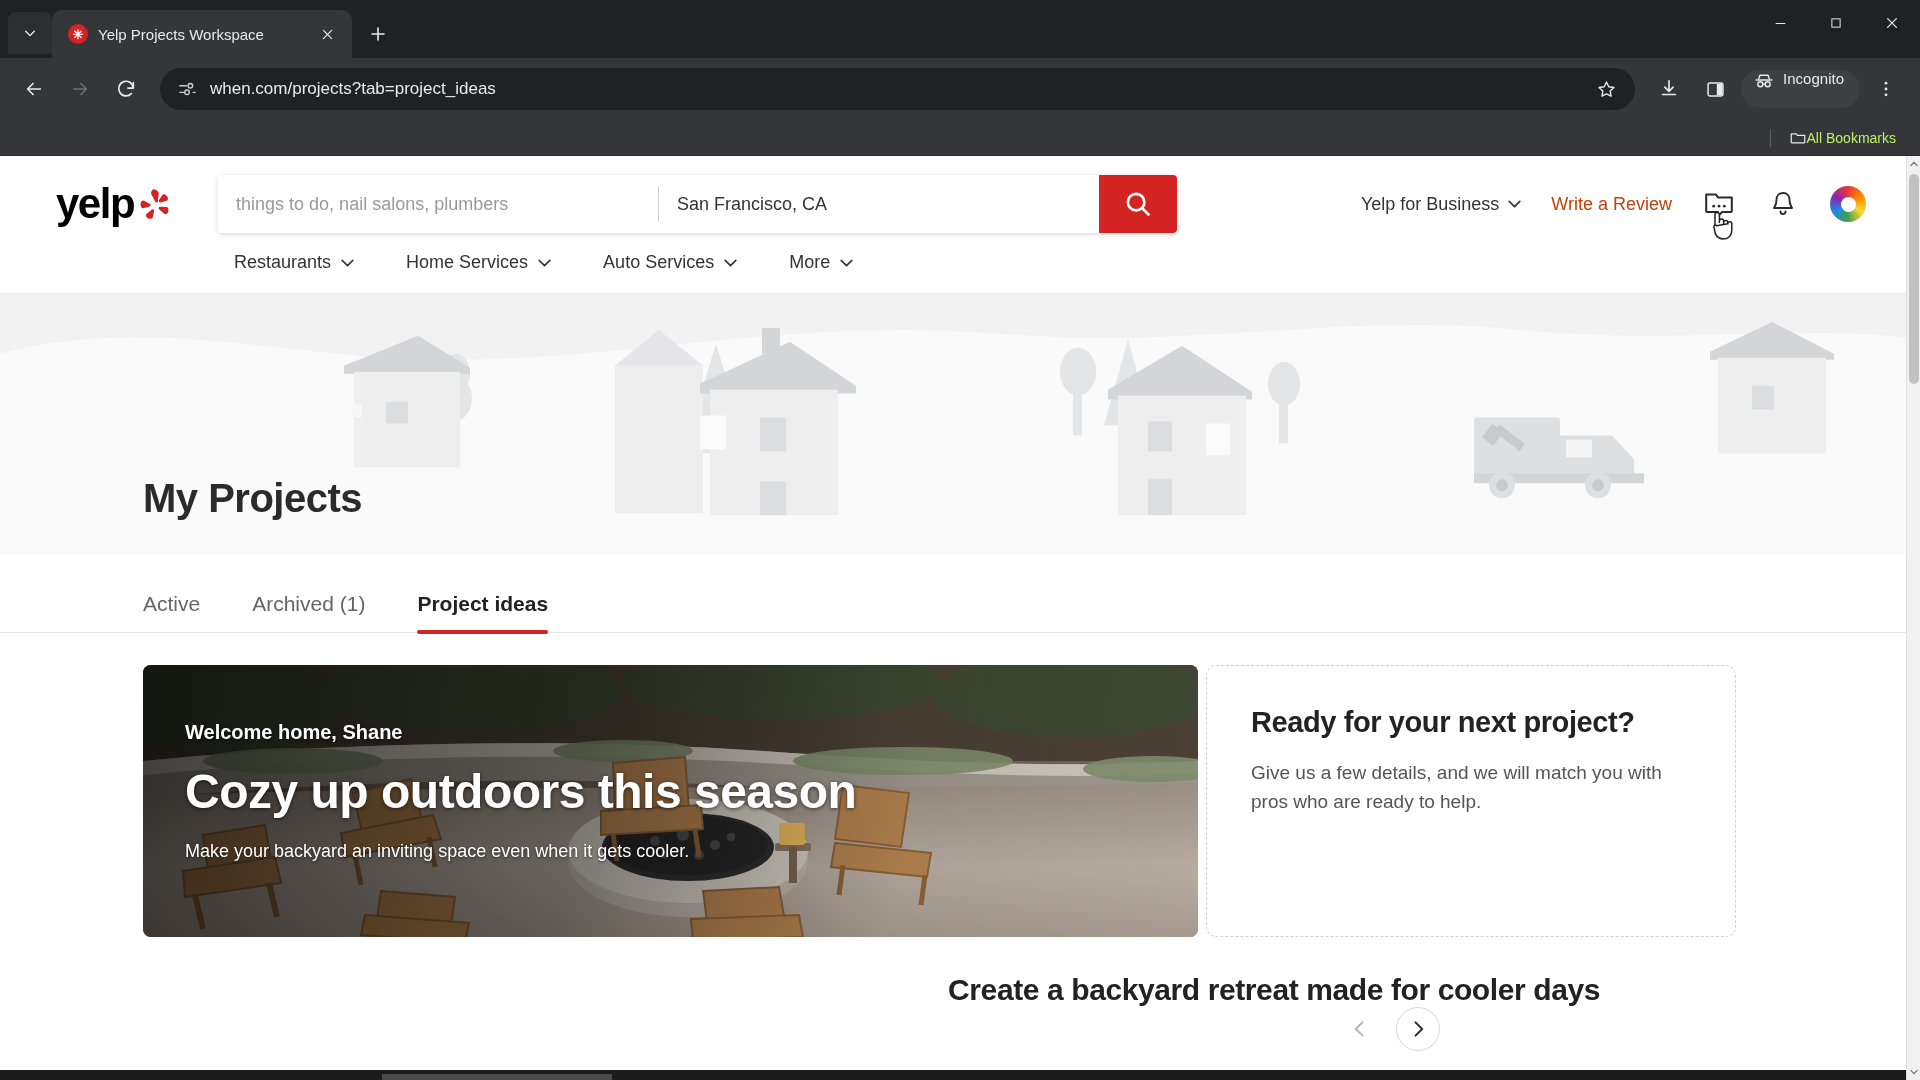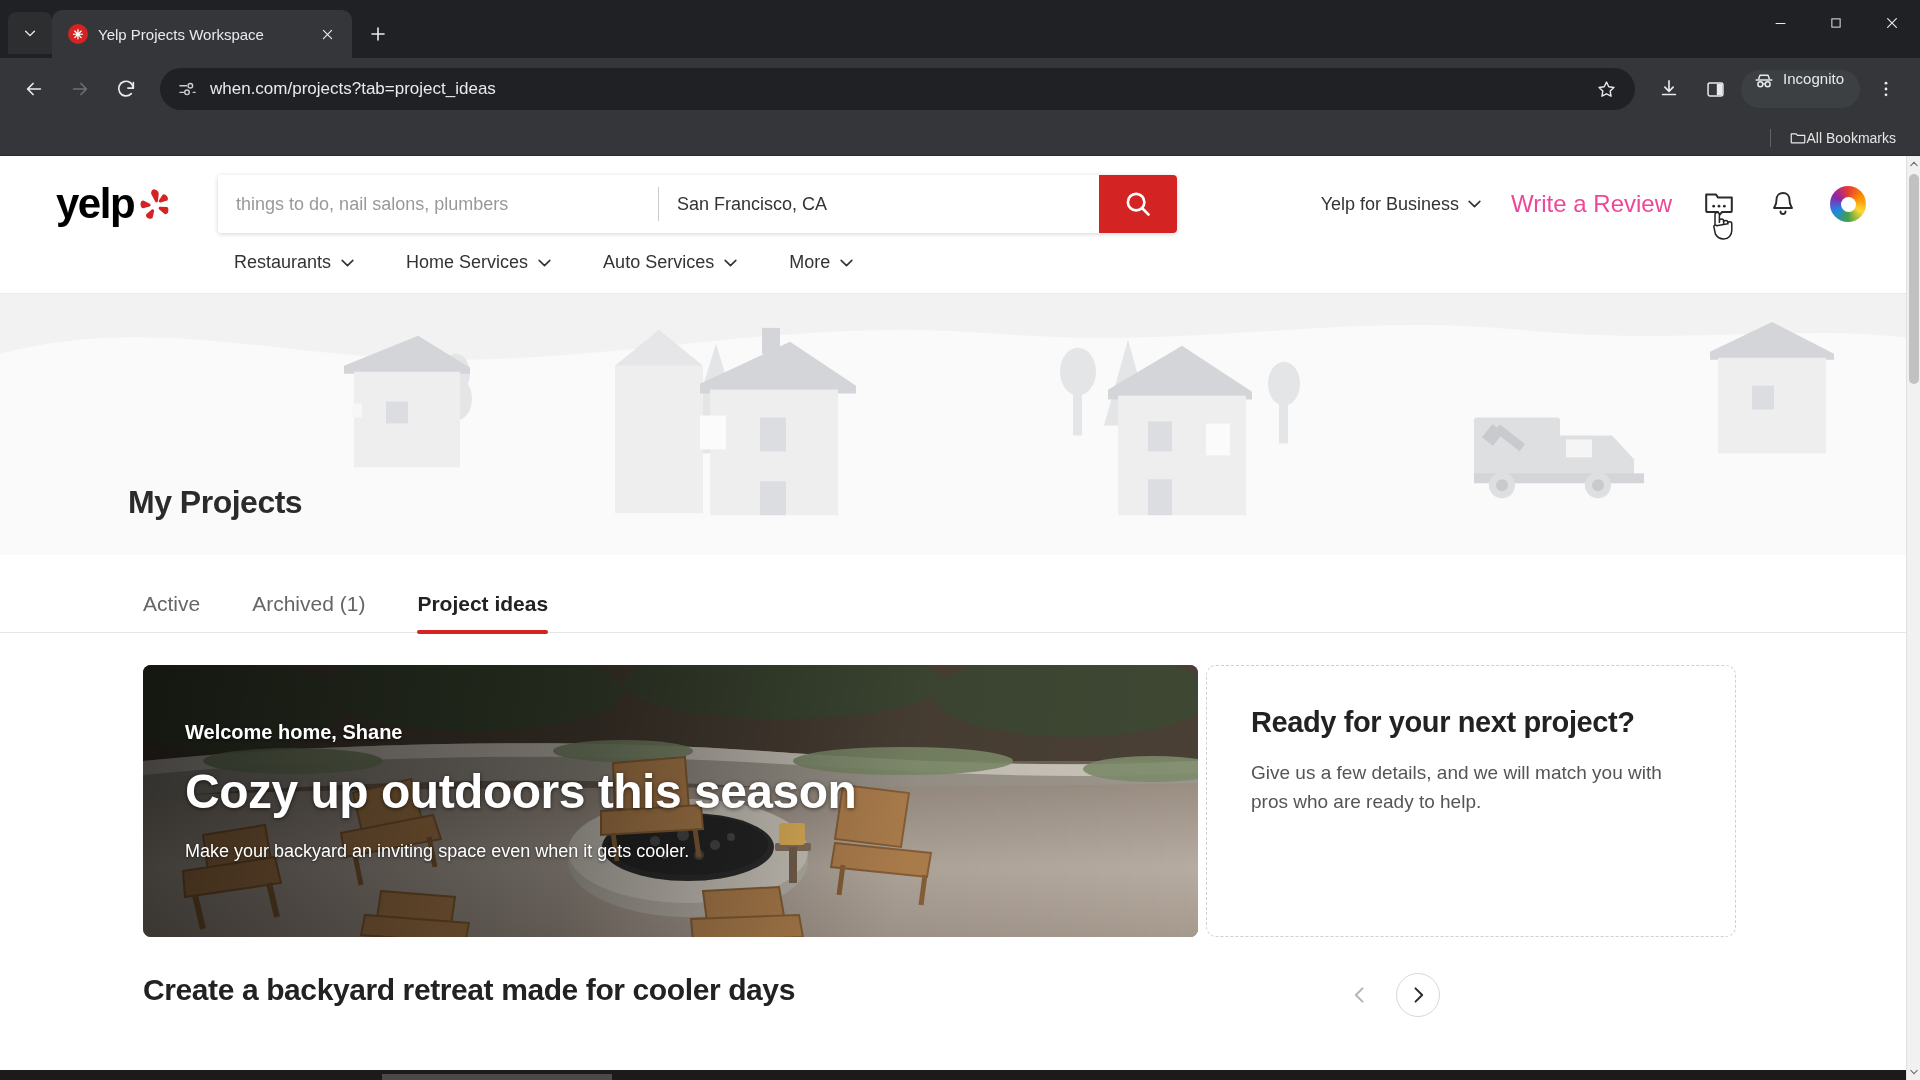--- a/index.html
+++ b/index.html
@@ -61,21 +61,21 @@
     height: 38px; border-radius: 19px; background: #3c4043;
     display: flex; gap: 8px; padding: 0 16px 0 12px;
     color: #e8eaed; font-size: 15px;
   }
   .bookmarkbar {
     height: 36px; background: #35363a; display: flex; align-items: center;
     justify-content: flex-end; padding-right: 16px; gap: 10px; flex: 0 0 36px;
     border-bottom: 1px solid #2a2b2e;
   }
   .bm-sep { width:1px; height:18px; background:#5f6368; }
-  .bm-all { display:flex; align-items:center; gap:0; color:#e5e5e5; font-size:14px; padding: 4px 8px; border-radius: 6px; }
+  .bm-all { display:flex; align-items:center; gap:0; color:#bef264; font-size:14px; padding: 4px 8px; border-radius: 6px; }
 
   
   .viewport { flex: 1; background: #fff; position: relative; overflow: hidden; }
   .page { width: 1906px; height: 100%; overflow: hidden; position: relative; }
 
   .scrollbar {
     position: absolute; right: 0; top: 0; width: 14px; height: 100%;
     background: #f1f1f1; border-left: 1px solid #e0e0e0;
   }
   .scroll-up, .scroll-down {
@@ -99,39 +99,39 @@
     border: none; outline: none; width: 100%; font-size: 18px; color: #333;
     font-family: "Liberation Sans", sans-serif; background: transparent;
   }
   .s-desc input::placeholder { color: #999; }
   .s-divider { width: 1px; background: #ccc; margin: 12px 0; }
   .s-loc { width: 440px; background:#fff; display:flex; align-items:center; padding: 0 18px; }
   .s-btn { width: 78px; background: #d32323; border-radius: 0 4px 4px 0; display:flex; align-items:center; justify-content:center; }
 
   .yelp-right { margin-left: auto; display: flex; align-items: center; gap: 30px; }
   .y4b { display:flex; align-items:center; gap:9px; font-size:18px; color:#333; }
-  .wrev { font-size: 24px; color: #ec4899; text-align: center; }
+  .wrev { font-size: 18px; color: #c2410c; text-align: center; }
   .hicon { width: 34px; height: 34px; display:flex; align-items:center; justify-content:center; position: relative; }
   .avatar {
     width: 36px; height: 36px; border-radius: 50%;
     background: conic-gradient(#e53935, #fb8c00, #fdd835, #43a047, #1e88e5, #8e24aa, #e53935);
     display:flex; align-items:center; justify-content:center; position:relative;
   }
   .avatar::after { content:''; position:absolute; width:15px; height:15px; border-radius:50%; background:#fff; }
   .cursor-hand { position: absolute; left: 6px; top: 22px; width: 26px; height: 34px; pointer-events:none; }
 
   .catnav { display: flex; align-items: center; gap: 52px; padding: 0 0 20px 234px; }
   .catitem { display:flex; align-items:center; gap: 10px; font-size: 18px; color: #333; }
   .chev { width: 13px; height: 8px; }
 
   
   .hero-band { height: 262px; background: #f2f2f2; position: relative; overflow: hidden; border-top: 1px solid #ececec; }
   .hero-band svg { position:absolute; left:0; top:0; width:100%; height:100%; }
   .proj-title {
-    position: absolute; left: 128px; bottom: 34px; font-size: 32px; font-weight: bold;
+    position: absolute; left: 143px; bottom: 34px; font-size: 40px; font-weight: bold;
     color: #2b2b2b; letter-spacing: -0.5px;
   }
 
   
   .ptabs { display:flex; gap: 0; padding: 0 8px 0 143px; border-bottom: 1px solid #e6e6e6; background:#fff; height: 78px; align-items: flex-end; }
   .ptab { font-size: 21px; color: #666; padding: 0 0 16px 0; margin-right: 52px; position: relative; }
   .ptab.active { color: #222; font-weight: bold; }
   .ptab.active::after {
     content:''; position:absolute; left:0; right:0; bottom:-2px; height: 4px; background:#d32323; border-radius: 2px;
   }
@@ -158,21 +158,21 @@
   }
   .sc-title { font-size: 29px; font-weight: bold; color: #222; margin-bottom: 20px; letter-spacing:-0.4px; }
   .sc-body { font-size: 19px; color: #555; line-height: 1.5; margin-bottom: 34px; }
   .sc-btn {
     height: 62px; background: #e31c1c; border-radius: 6px; color: #fff;
     font-size: 21px; font-weight: bold; display:flex; align-items:center; justify-content:center;
   }
 
   
   .carousel-row {
-    display:flex; align-items:flex-start; padding: 36px 0 0 143px; width: 1600px; background:#fff;
+    display:flex; align-items:flex-end; padding: 36px 0 0 143px; width: 1600px; background:#fff;flex-direction:column;
   }
   .carousel-title { font-size: 30px; font-weight: bold; color: #222; letter-spacing:-0.4px; }
   .carousel-ctrls { margin-left: auto; display:flex; align-items:center; gap: 14px; padding-right: 160px; }
   .cbtn-prev { width: 44px; height: 44px; display:flex; align-items:center; justify-content:center; opacity: 0.35; }
   .cbtn-next {
     width: 44px; height: 44px; border-radius: 50%; border: 1px solid #d8d8d8;
     display:flex; align-items:center; justify-content:center; background:#fff;
   }
   .bottom-strip { position:absolute; left:0; right:0; bottom:0; height: 10px; background: #1b1b1b; }
   .bottom-accent { position:absolute; left: 382px; bottom: 0; width: 230px; height: 6px; background: #4a4a4a; }

